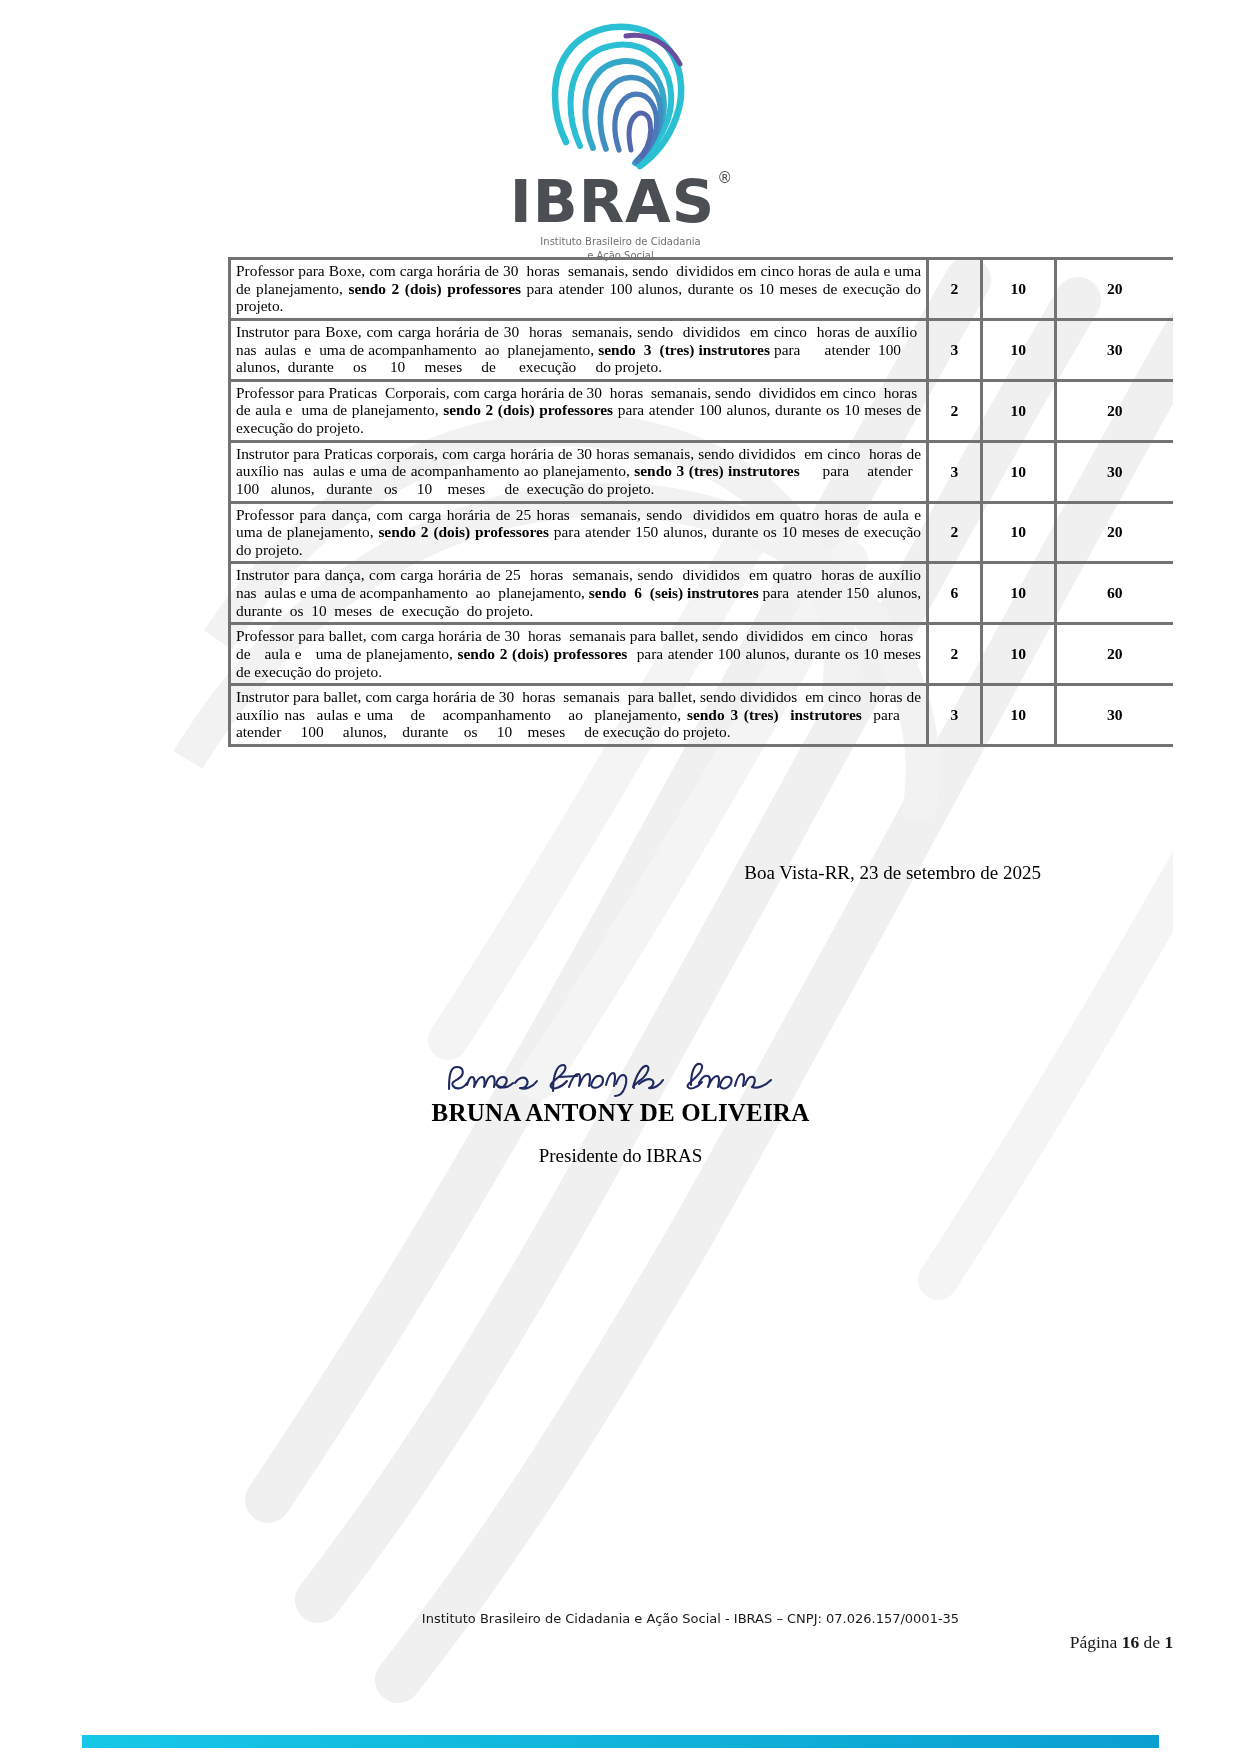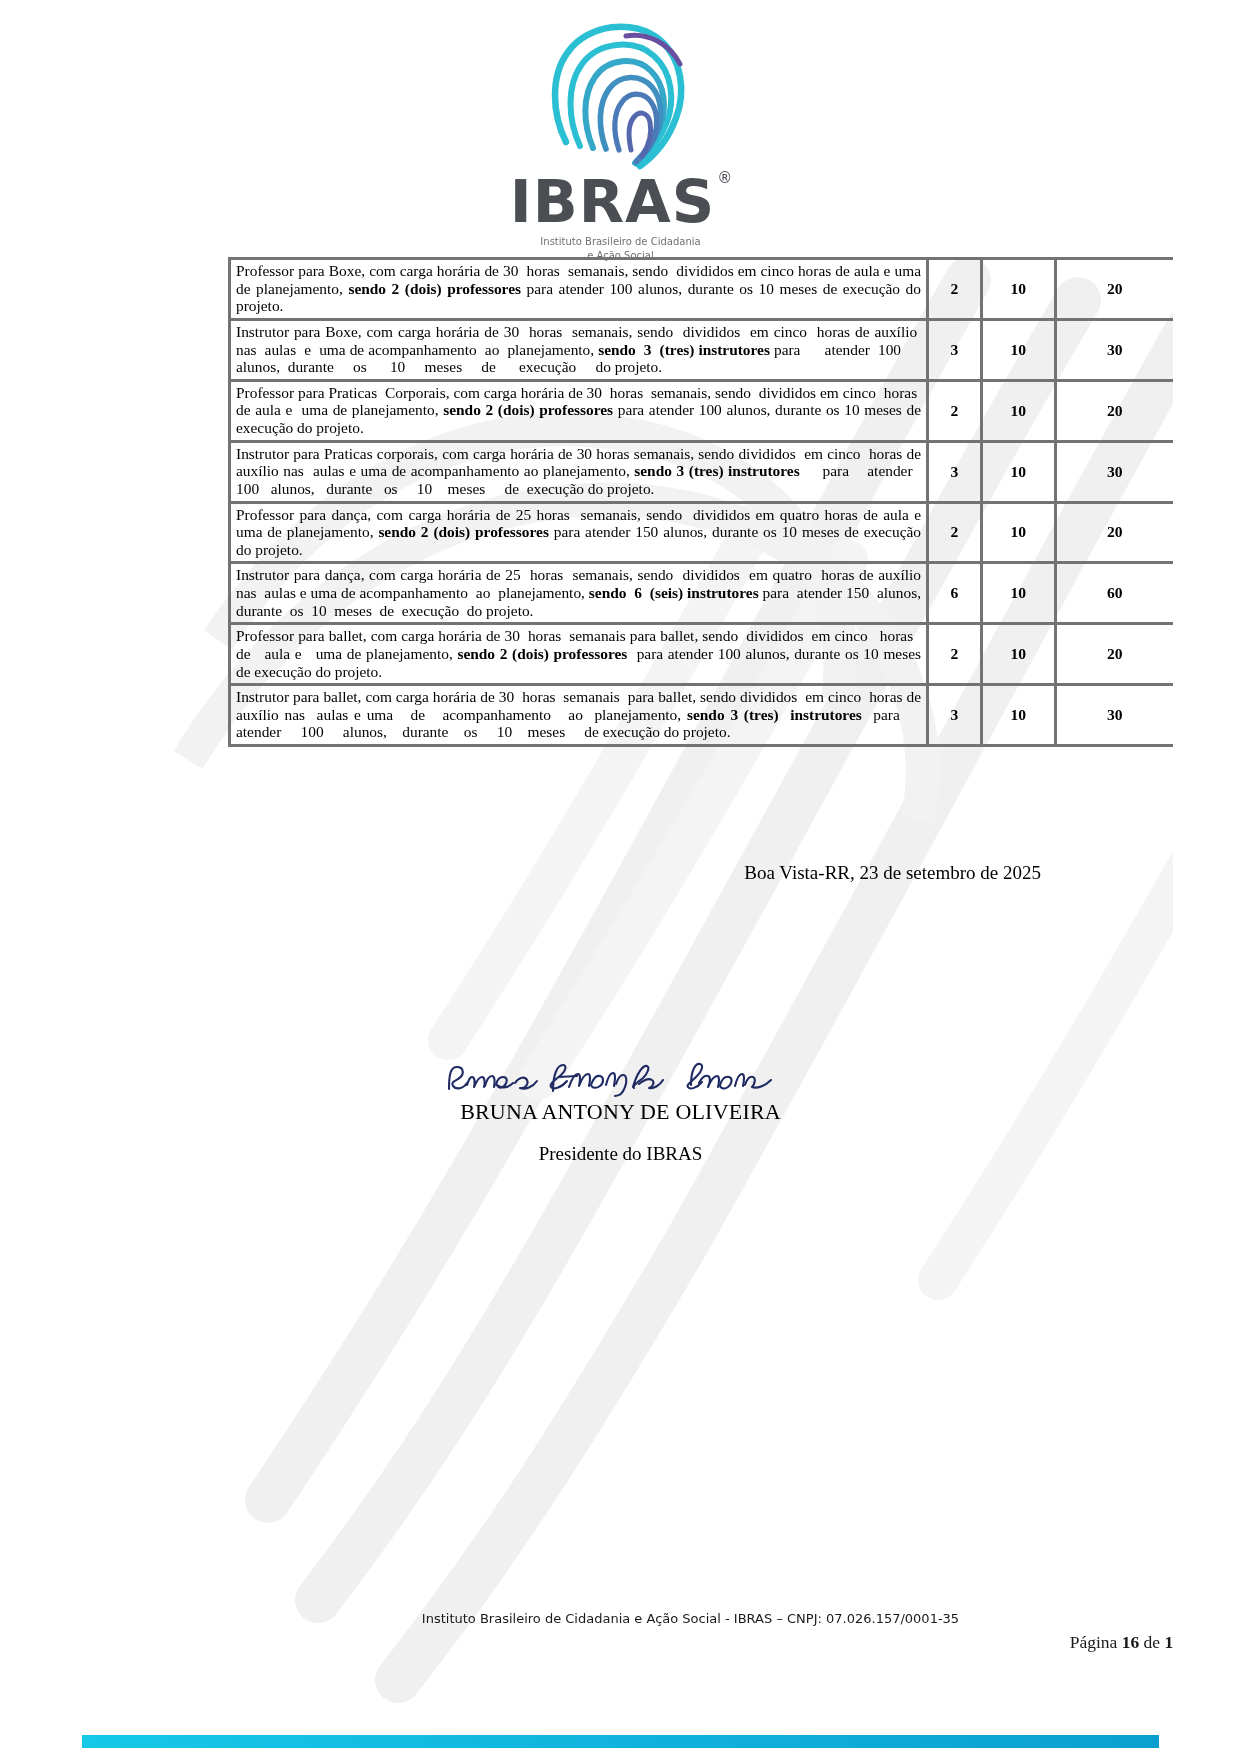--- a/index.html
+++ b/index.html
@@ -113,22 +113,22 @@
   
   .sig-block {
     position: absolute;
     left: 0; right: 0;
     top: 1055px;
     text-align: center;
     z-index: 2;
   }
   .sig-svg { display: block; margin: 0 auto; }
   .sig-name {
-    font-size: 22px;
-    font-weight: normal;
+    font-size: 25px;
+    font-weight: bold;
     letter-spacing: 0.2px;
     margin-top: -4px;
   }
   .sig-role {
     font-size: 19px;
     margin-top: 18px;
   }
 
   
   .footer {

